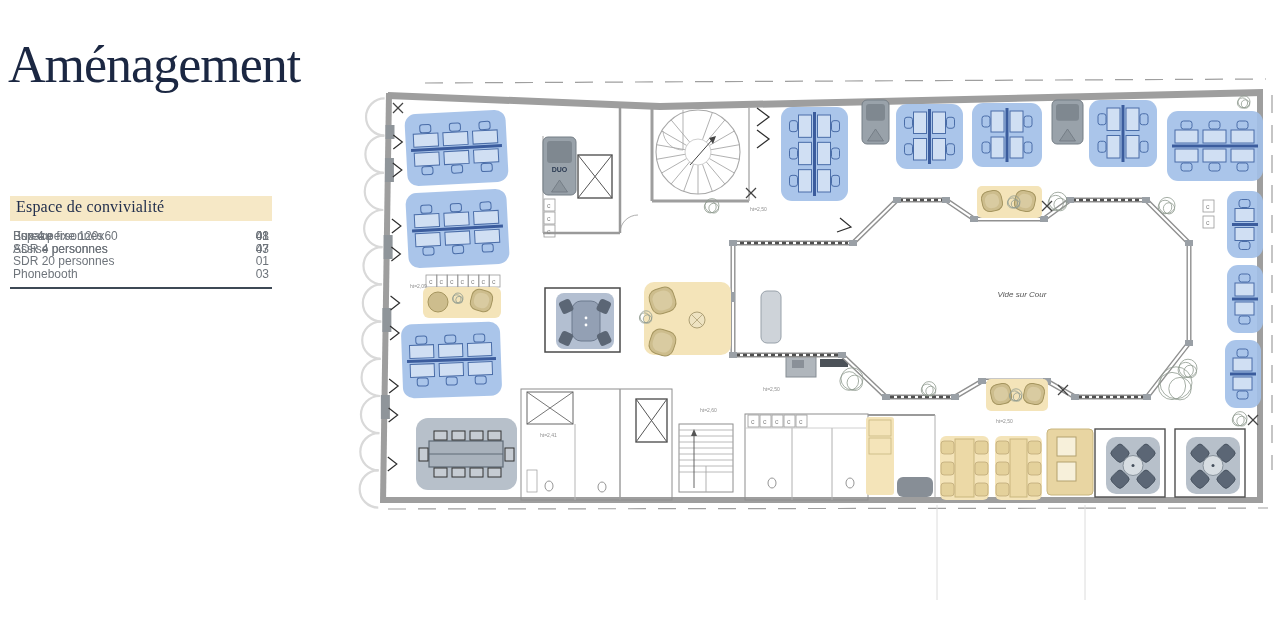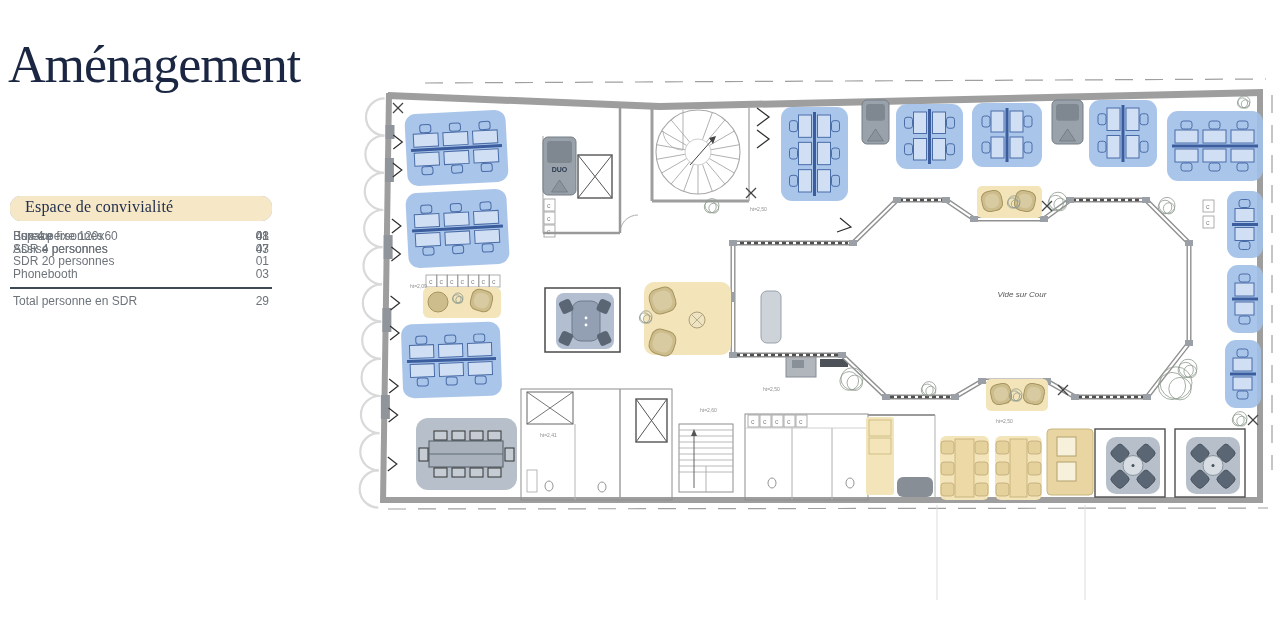--- a/index.html
+++ b/index.html
@@ -2,21 +2,21 @@
 <html><head>
 <meta charset="utf-8">
 <style>
   html,body{margin:0;padding:0;background:#fff;width:1280px;height:626px;overflow:hidden}
   .page{position:relative;width:1035px;height:626px;background:#fff;font-family:"Liberation Sans",sans-serif}
   .title{position:absolute;left:8px;top:0px;font-family:"Liberation Serif",serif;font-weight:400;
          font-size:52px;letter-spacing:-1px;color:#1b2742}
   .legend{position:absolute;left:10px;top:196px;width:262px}
   .lg-sec{position:absolute;left:0;width:262px}
   .sec-travail{top:0}.sec-reunion{top:65}.sec-conv{top:193}
-  .lg-hdr{border-radius:11px;padding:2px 15px 5px;font-family:"Liberation Serif",serif;
+  .lg-hdr{border-radius:0;padding:2px 6px 5px;font-family:"Liberation Serif",serif;
           font-size:16px;color:#222f4d;letter-spacing:.2px}
   .lg-row{display:flex;justify-content:space-between;font-size:12px;line-height:12.5px;
           color:#6e747b;padding:0 3px}
   .lg-row.first{margin-top:9px}
   .lg-div{border-top:2px solid #3d4955;margin:7px 0 6px}
   .num{text-align:right}
   #plan{position:absolute;left:0;top:0}
   svg text{font-family:"Liberation Sans",sans-serif}
 </style>
 </head>
@@ -46,24 +46,20 @@
       </div>
       <div class="lg-row">
         <span>SDR 20 personnes</span>
         <span class="num">01</span>
       </div>
       <div class="lg-row">
         <span>Phonebooth</span>
         <span class="num">03</span>
       </div>
       <div class="lg-div"></div>
-      <div class="lg-row">
-        <span>Total personne en SDR</span>
-        <span class="num">29</span>
-      </div>
     </section>
 
     <section class="lg-sec sec-conv">
       <div class="lg-hdr" style="background: rgb(246, 232, 198);">Espace de convivialité</div>
       <div class="lg-row first">
         <span>Bureau</span>
         <span class="num">01</span>
       </div>
       <div class="lg-row">
         <span>Assise personnes</span>

